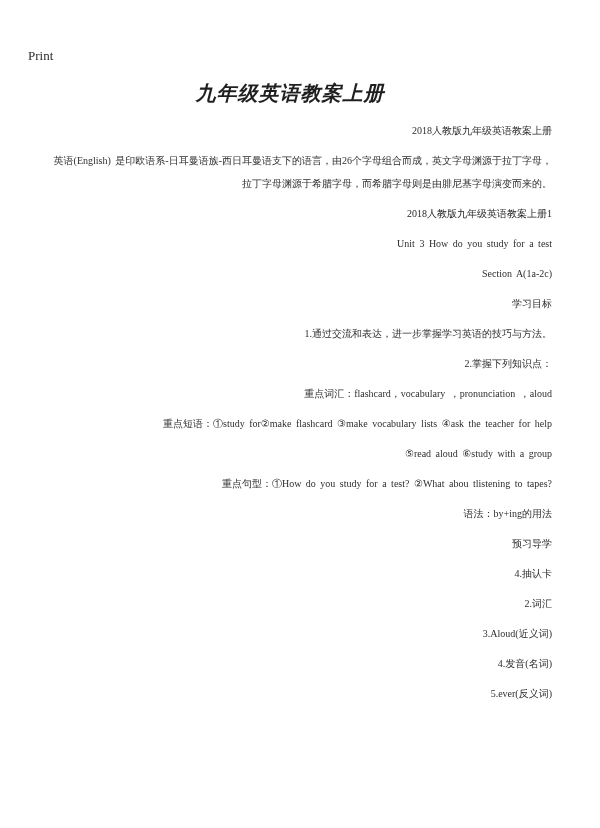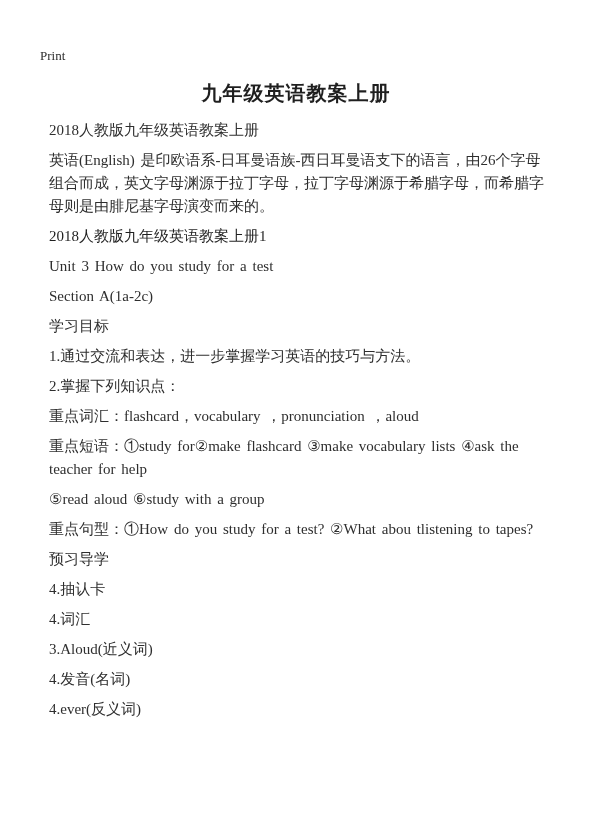--- a/index.html
+++ b/index.html
@@ -11,45 +11,47 @@
     width: 600px;
     height: 828px;
     overflow: hidden;
     font-family: "Liberation Serif", "DejaVu Serif", serif;
     color: #2e2e2e;
   }
   .page {
     box-sizing: border-box;
     width: 600px;
     height: 828px;
-    padding: 46px 48px 0 40px;
+    padding: 46px 48px 0 28px;
     background: #ffffff;
   }
   .print-label {
     font-size: 13px;
     line-height: 14px;
     margin: 0 0 18px 0;
     color: #2e2e2e;
     display: inline-block;
   }
   .doc-title {
     font-size: 20px;
     line-height: 24px;
     font-weight: bold;
     text-align: center;
     margin: 0 0 14px 0;
     color: #1f1f1f;
     letter-spacing: 1px;
+    font-style: italic;
   }
   .doc-line {
-    font-size: 15px;
+    font-size: 10px;
     line-height: 23px;
-    margin: 0 0 7px 9px;
+    margin: 0 0 7px 16px;
     word-spacing: 2px;
     color: #2e2e2e;
+    text-align: right;
   }
   .doc-line.bold {
     font-weight: normal;
     color: #1f1f1f;
   }
 </style>
 </head>
 <body>
 
 <div class="page">
@@ -63,20 +65,21 @@
   <p class="doc-line bold">2018人教版九年级英语教案上册1</p>
   <p class="doc-line">Unit 3 How do you study for a test</p>
   <p class="doc-line">Section A(1a-2c)</p>
   <p class="doc-line">学习目标</p>
   <p class="doc-line">1.通过交流和表达，进一步掌握学习英语的技巧与方法。</p>
   <p class="doc-line">2.掌握下列知识点：</p>
   <p class="doc-line">重点词汇：flashcard，vocabulary ，pronunciation ，aloud</p>
   <p class="doc-line">重点短语：①study for②make flashcard ③make vocabulary lists ④ask the teacher for help</p>
   <p class="doc-line">⑤read aloud ⑥study with a group</p>
   <p class="doc-line">重点句型：①How do you study for a test? ②What abou tlistening  to tapes?</p>
+  <p class="doc-line">语法：by+ing的用法</p>
   <p class="doc-line">预习导学</p>
   <p class="doc-line">4.抽认卡</p>
-  <p class="doc-line">4.词汇</p>
+  <p class="doc-line">2.词汇</p>
   <p class="doc-line">3.Aloud(近义词)</p>
   <p class="doc-line">4.发音(名词)</p>
-  <p class="doc-line">4.ever(反义词)</p>
+  <p class="doc-line">5.ever(反义词)</p>
 
 </div>
 
 </body></html>

